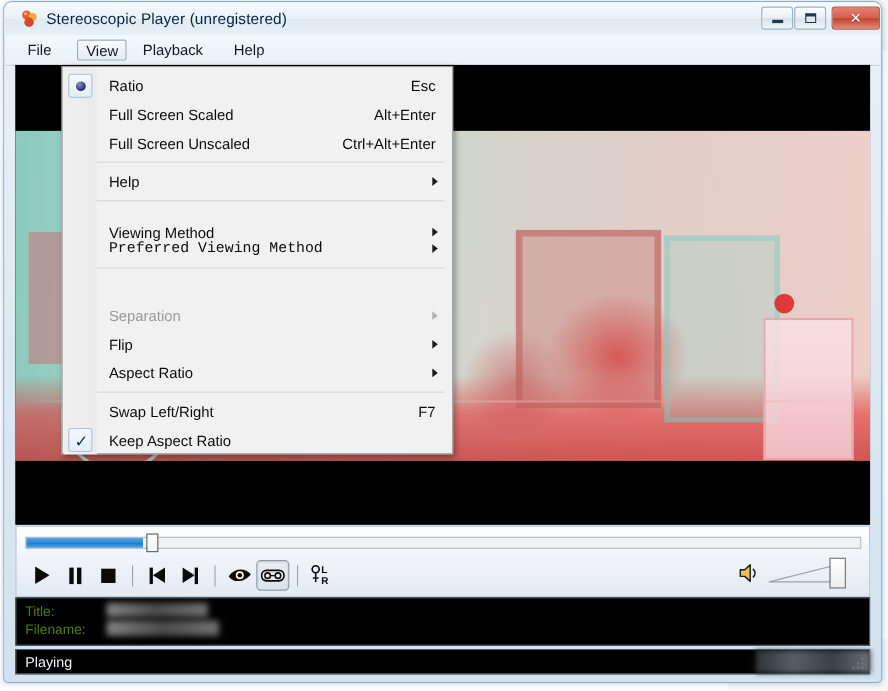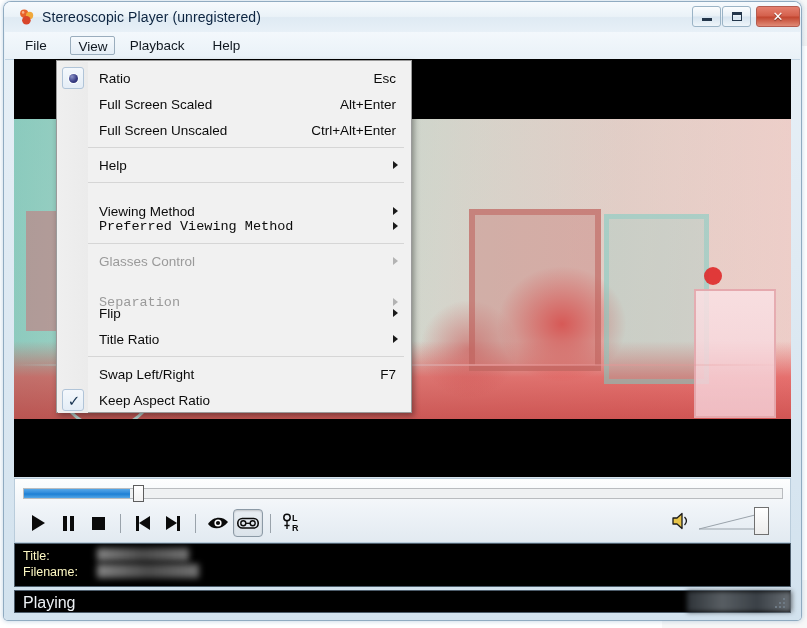--- a/index.html
+++ b/index.html
@@ -152,33 +152,33 @@
 
   #volume{position:absolute;right:10px;top:28px;width:110px;height:30px;}
   #spk{position:absolute;left:0;top:3px;width:22px;height:22px;}
   #voltrack{position:absolute;left:28px;top:6px;width:58px;height:18px;}
   #volthumb{position:absolute;left:84px;top:0px;width:15px;height:28px;
             background:linear-gradient(180deg,#ffffff 0%,#ededed 100%);
             border:1px solid #707070;box-sizing:border-box;}
 
   
   #infopanel{position:absolute;left:10px;top:541px;width:777px;height:44px;
-             background:#000;border:1px solid #4d5d6b;box-sizing:border-box;color:#fef9c3;}
+             background:#000;border:1px solid #4d5d6b;box-sizing:border-box;color:#4d7c0f;}
   .infolabel{position:absolute;left:8px;font-size:12.5px;}
   #lbl-title{top:5px;}
   #lbl-file{top:21px;}
   .redact{position:absolute;border-radius:1px;
           background:linear-gradient(90deg,rgba(200,200,200,.65),rgba(150,150,150,.5),rgba(190,190,190,.6));
           filter:blur(3px);}
   #rd1{left:82px;top:4px;width:92px;height:13px;}
   #rd2{left:82px;top:20px;width:102px;height:14px;}
 
   #statusbar{position:absolute;left:10px;top:588px;width:777px;height:23px;
              background:#000;border:1px solid #4d5d6b;box-sizing:border-box;color:#eef2f6;}
-  #status-text{position:absolute;left:8px;top:3px;font-size:16px;}
+  #status-text{position:absolute;left:8px;top:3px;font-size:13px;}
   #st-redact{position:absolute;left:672px;top:0px;width:105px;height:21px;
              background:linear-gradient(90deg,#2e3338,#585e63,#3a4046,#6a7076);filter:blur(2.5px);}
   #grip{position:absolute;right:3px;bottom:2px;width:14px;height:14px;}
 </style>
 </head>
 <body>
 
 <div id="desktop">
   <div id="desk-tr"></div>
   <div id="desk-br"></div>
@@ -256,34 +256,30 @@
       <div class="sep" style="top: 121px;"></div>
       <div class="mi" style="top: 137px;">
         <span class="lbl">Viewing Method</span>
         <span class="arw"></span>
       </div>
       <div class="mi" style="top: 152px; font-family: Liberation Mono, monospace;">
         <span class="lbl">Preferred Viewing Method</span>
         <span class="arw"></span>
       </div>
       <div class="sep" style="top: 182px;"></div>
-      <div class="mi dis" style="top: 187px;">
-        <span class="lbl">Glasses Control</span>
-        <span class="arw"></span>
-      </div>
-      <div class="mi dis" style="top: 228px; font-family: Liberation Mono, monospace;">
+      <div class="mi dis" style="top: 213px;">
         <span class="lbl">Separation</span>
         <span class="arw"></span>
       </div>
       <div class="mi" style="top: 239px;">
         <span class="lbl">Flip</span>
         <span class="arw"></span>
       </div>
       <div class="mi" style="top: 265px;">
-        <span class="lbl">Title Ratio</span>
+        <span class="lbl">Aspect Ratio</span>
         <span class="arw"></span>
       </div>
       <div class="sep" style="top: 295px;"></div>
       <div class="mi" style="top: 300px;">
         <span class="lbl">Swap Left/Right</span>
         <span class="acc">F7</span>
       </div>
       <div class="mi" style="top: 326px;">
         <span class="markbox sel">
           <span class="chk">✓</span>

